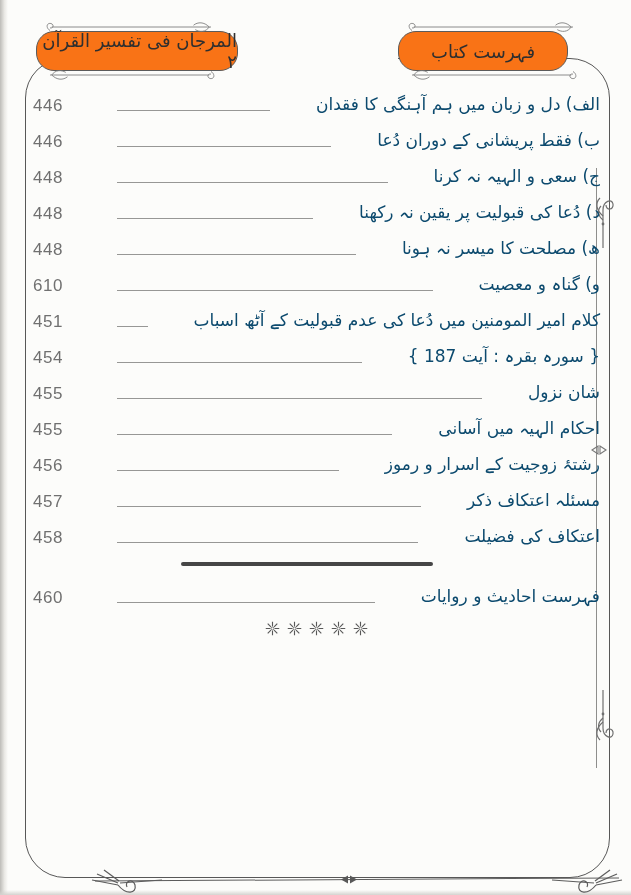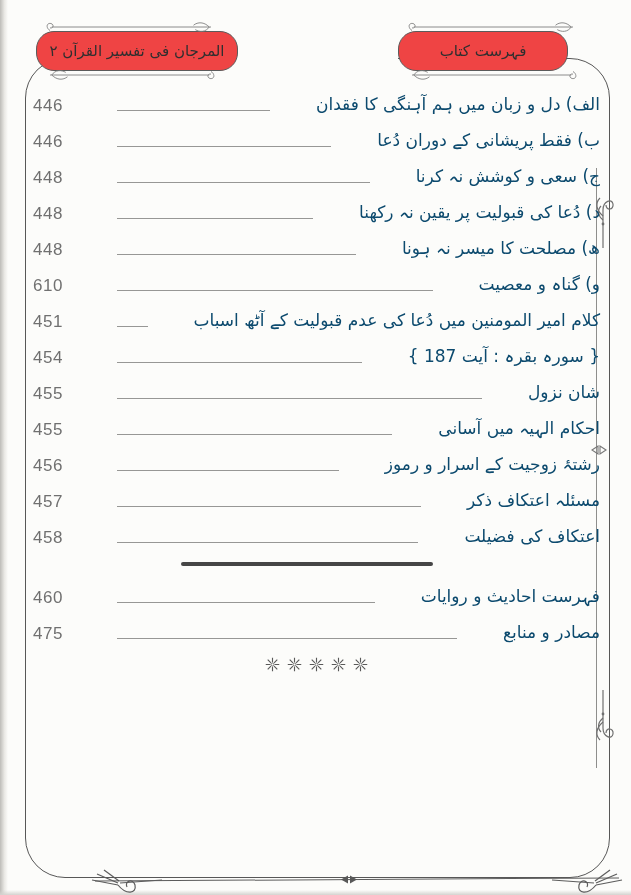--- a/index.html
+++ b/index.html
@@ -12,22 +12,22 @@
     position:absolute;left:0;top:0;width:8px;height:100%;
     background:linear-gradient(to right,#bdbcb8,#e9e8e4 55%,rgba(255,255,255,0));
   }
   .scan-edge-bottom{
     position:absolute;left:0;bottom:0;width:100%;height:5px;
     background:linear-gradient(to top,#d4d3cf,rgba(255,255,255,0));
   }
   
   .cartouche{
     position:absolute;height:38px;border:1.6px solid #5b5b5b;border-radius:18px;
-    background:#ef4444;display:flex;align-items:center;justify-content:center;
-    font-size:15px;color:#2f2f2f;z-index:3;
+    background:#f97316;display:flex;align-items:center;justify-content:center;
+    font-size:18px;color:#2f2f2f;z-index:3;
   }
   .cartouche .deco{position:absolute;left:6px;right:6px;height:14px;}
   .cartouche .deco-top{top:-12px;}
   .cartouche .deco-bottom{bottom:-12px;transform:scale(-1,-1);}
   .box-left{left:36px;top:31px;width:200px;}
   .box-right{left:398px;top:31px;width:168px;}
   .pagenum-group{
     position:absolute;left:250px;top:33px;width:132px;height:30px;z-index:3;
     display:flex;align-items:center;justify-content:center;gap:9px;
   }
@@ -143,21 +143,21 @@
       <span class="title" dir="rtl">الف) دل و زبان میں ہم آہنگی کا فقدان</span>
     </div>
     <div class="toc-row">
       <span class="num">446</span>
       <span class="leader"></span>
       <span class="title" dir="rtl">ب) فقط پریشانی کے دوران دُعا</span>
     </div>
     <div class="toc-row">
       <span class="num">448</span>
       <span class="leader"></span>
-      <span class="title" dir="rtl">ج) سعی و کوشش نہ کرنا</span>
+      <span class="title" dir="rtl">ج) سعی و الہیہ نہ کرنا</span>
     </div>
     <div class="toc-row">
       <span class="num">448</span>
       <span class="leader"></span>
       <span class="title" dir="rtl">د) دُعا کی قبولیت پر یقین نہ رکھنا</span>
     </div>
     <div class="toc-row">
       <span class="num">448</span>
       <span class="leader"></span>
       <span class="title" dir="rtl">ھ) مصلحت کا میسر نہ ہونا</span>
@@ -204,25 +204,20 @@
     </div>
 
     <div class="divider-wrap">
       <div class="divider"></div>
     </div>
 
     <div class="toc-row">
       <span class="num">460</span>
       <span class="leader"></span>
       <span class="title" dir="rtl">فہرست احادیث و روایات</span>
-    </div>
-    <div class="toc-row">
-      <span class="num">475</span>
-      <span class="leader"></span>
-      <span class="title" dir="rtl">مصادر و منابع</span>
     </div>
 
     <div class="stars-row">
       <svg class="star" viewBox="0 0 20 20" fill="none" stroke="#595959" stroke-width="1.5">
         <path d="M10,1 L10,7 M10,13 L10,19 M1,10 L7,10 M13,10 L19,10 M3.6,3.6 L7.9,7.9 M12.1,12.1 L16.4,16.4 M16.4,3.6 L12.1,7.9 M7.9,12.1 L3.6,16.4"></path>
         <circle cx="10" cy="10" r="2" stroke-width="1.1"></circle>
       </svg>
       <svg class="star" viewBox="0 0 20 20" fill="none" stroke="#595959" stroke-width="1.5">
         <path d="M10,1 L10,7 M10,13 L10,19 M1,10 L7,10 M13,10 L19,10 M3.6,3.6 L7.9,7.9 M12.1,12.1 L16.4,16.4 M16.4,3.6 L12.1,7.9 M7.9,12.1 L3.6,16.4"></path>
         <circle cx="10" cy="10" r="2" stroke-width="1.1"></circle>

